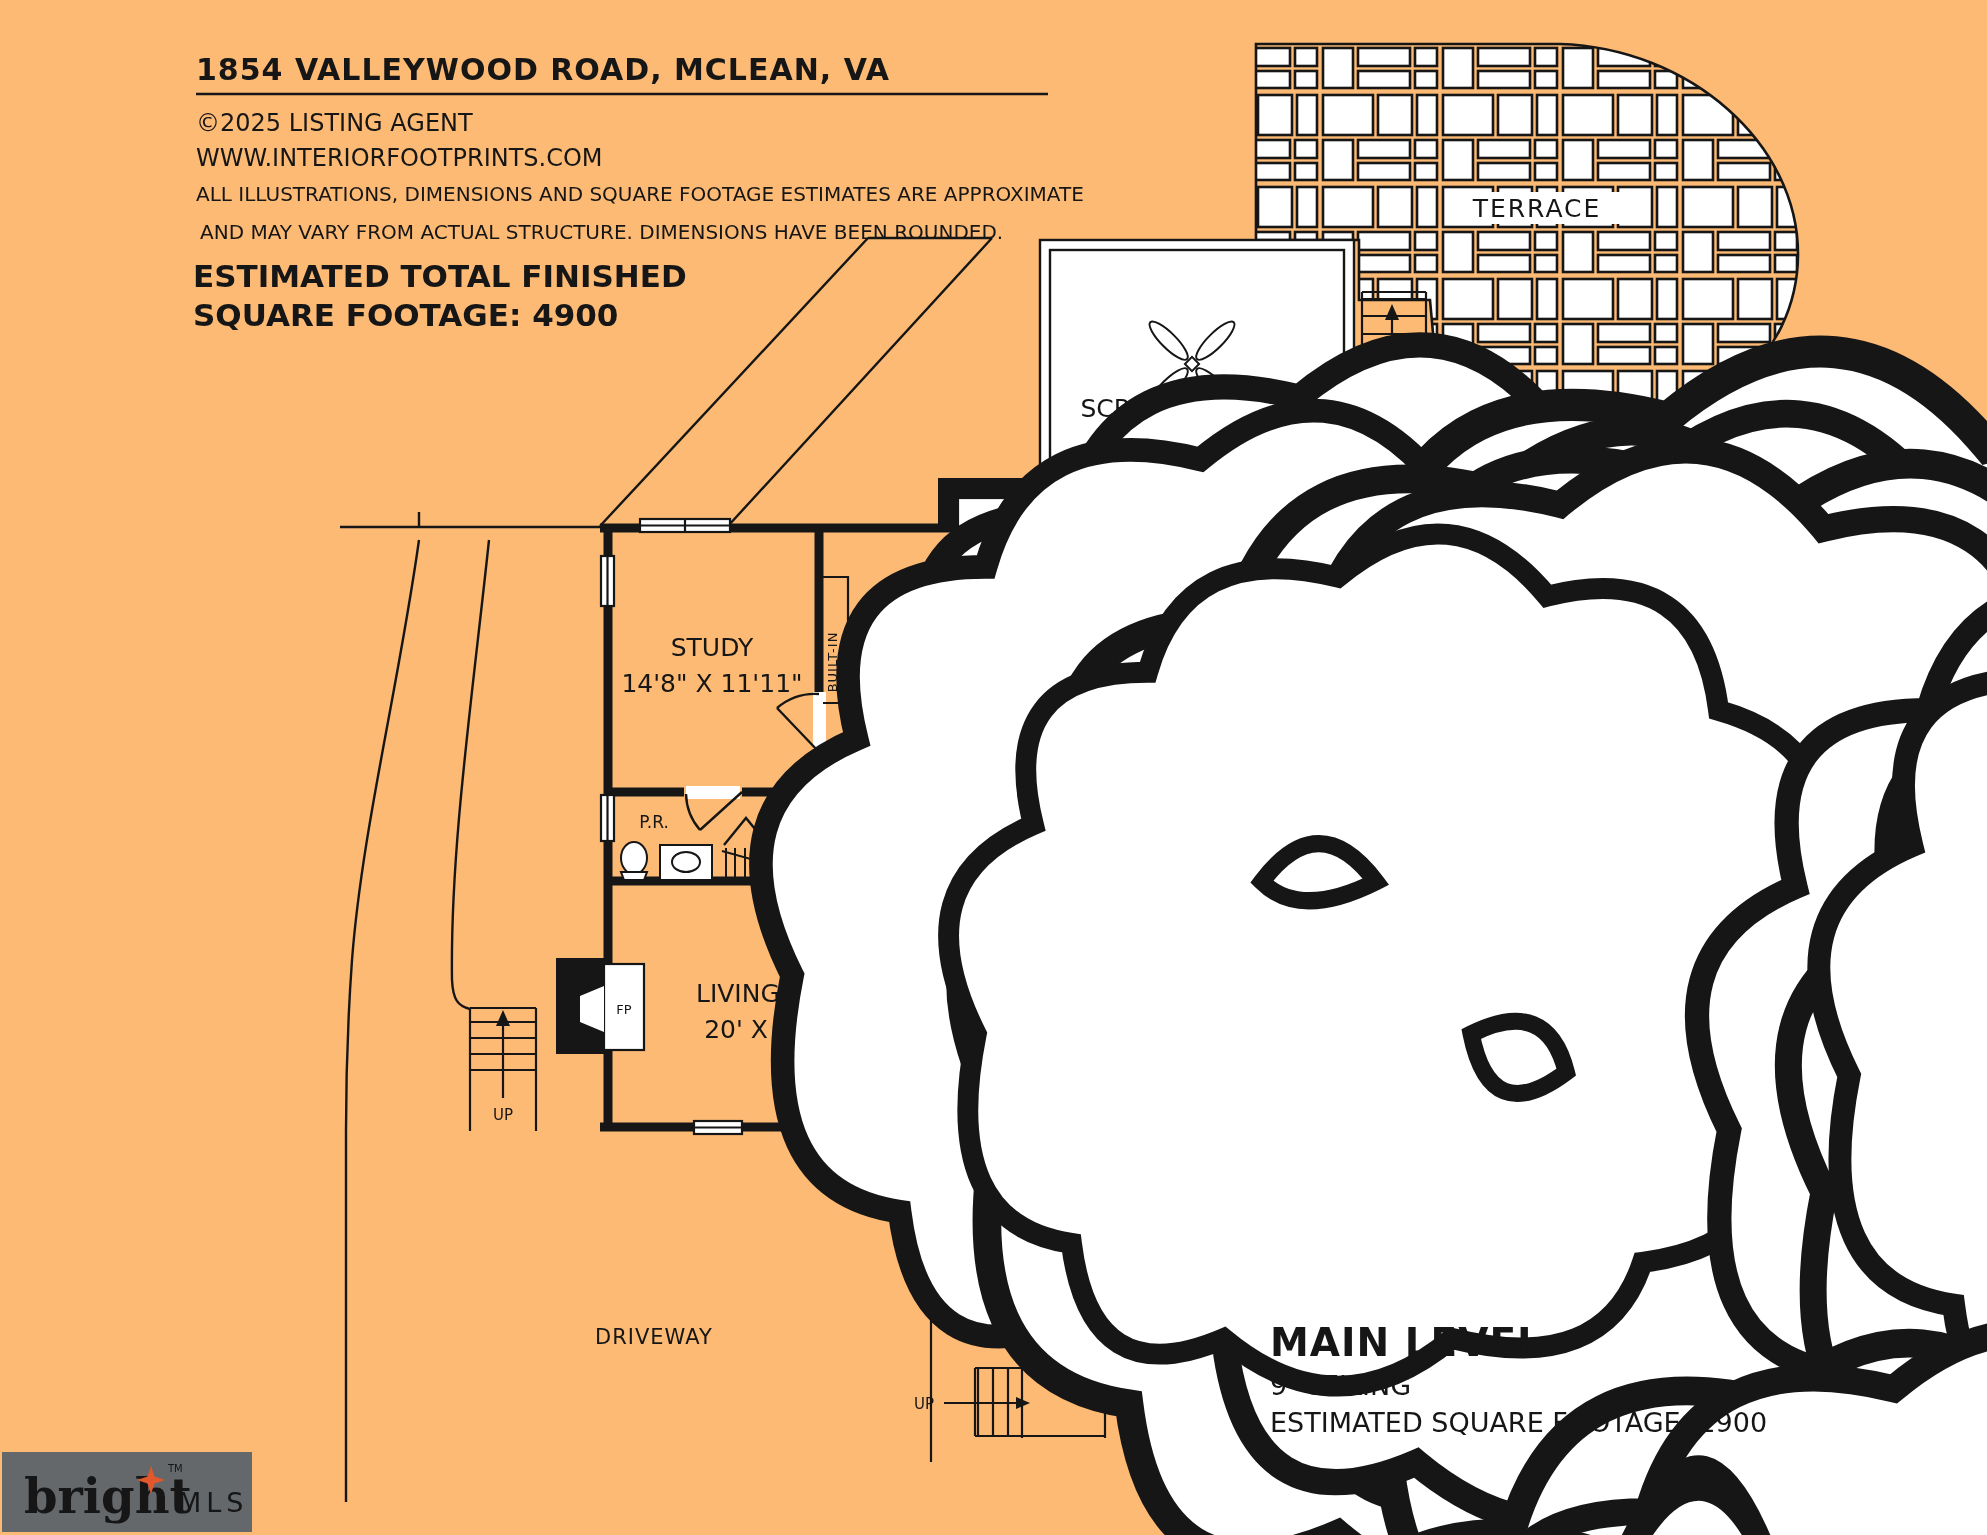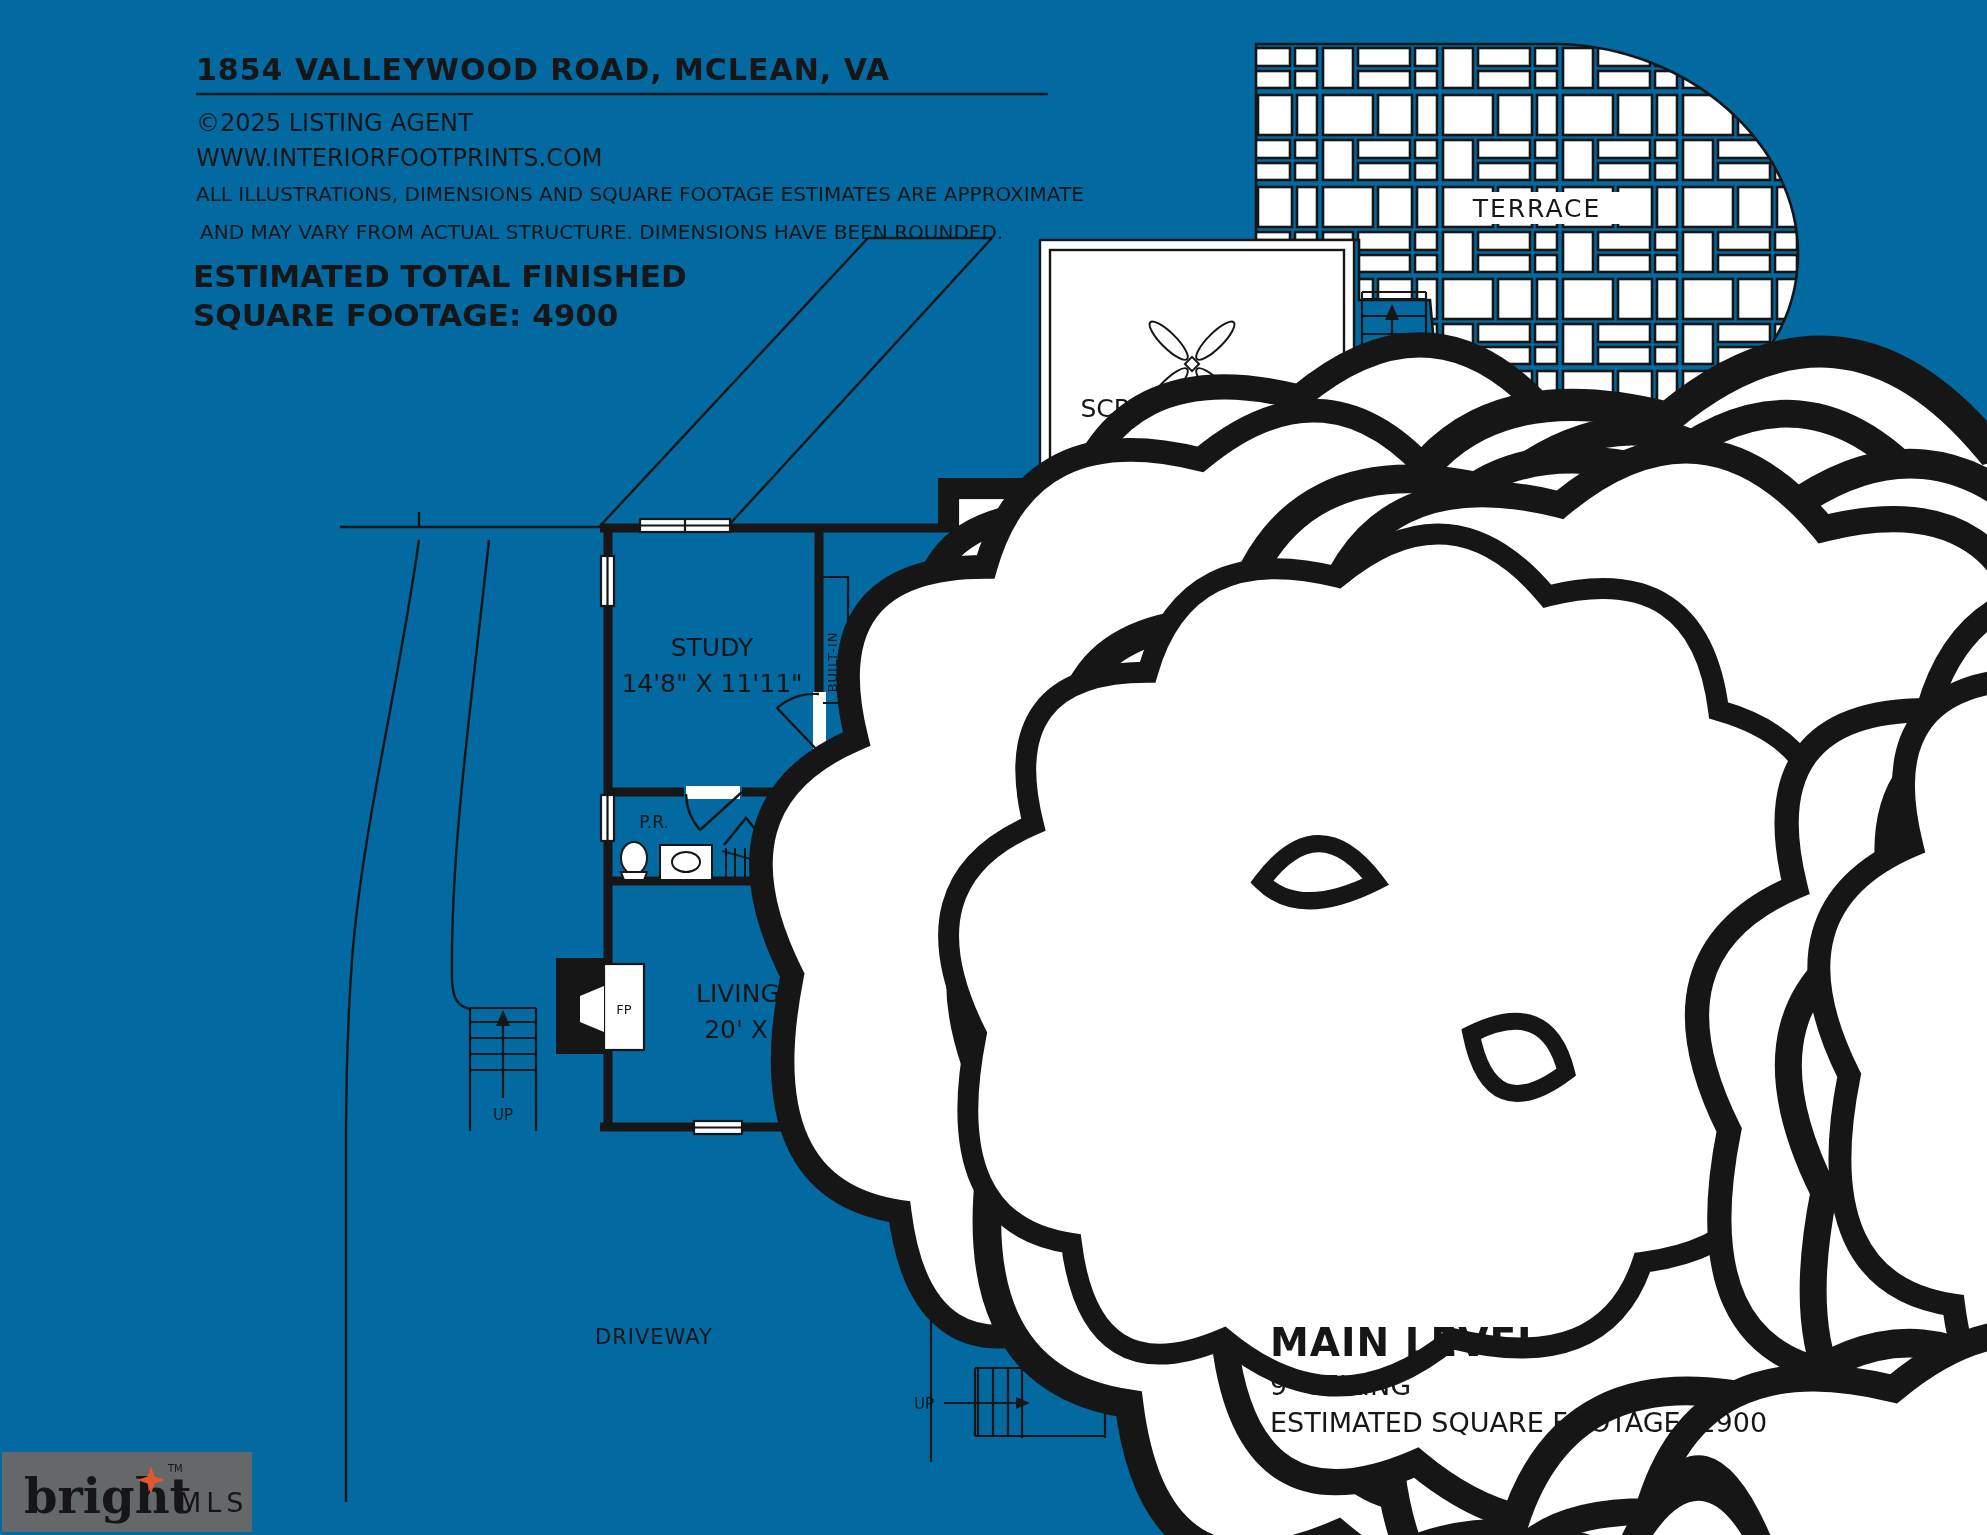--- a/index.html
+++ b/index.html
@@ -1,16 +1,16 @@
 <!DOCTYPE html>
 <html><head>
 <meta charset="utf-8">
 <style>
   html,body{margin:0;padding:0;background:#ffffff;}
-  #stage{position:relative;width:1987px;height:1535px;background:#0369a1;overflow:hidden;}
+  #stage{position:relative;width:1987px;height:1535px;background:#fdba74;overflow:hidden;}
   svg text{font-family:"DejaVu Sans",sans-serif;fill:#161616;}
   .addr{font-size:30px;font-weight:bold;letter-spacing:1px;}
   .sub{font-size:24px;}
   .disc{font-size:20px;}
   .tot{font-size:31px;font-weight:bold;}
   .rm{font-size:25px;text-anchor:middle;}
   .sm{font-size:14px;text-anchor:middle;}
   .sm2{font-size:15px;text-anchor:middle;}
   .drv{font-size:21px;letter-spacing:1px;}
   .lvl1{font-size:39px;font-weight:bold;letter-spacing:1px;}

